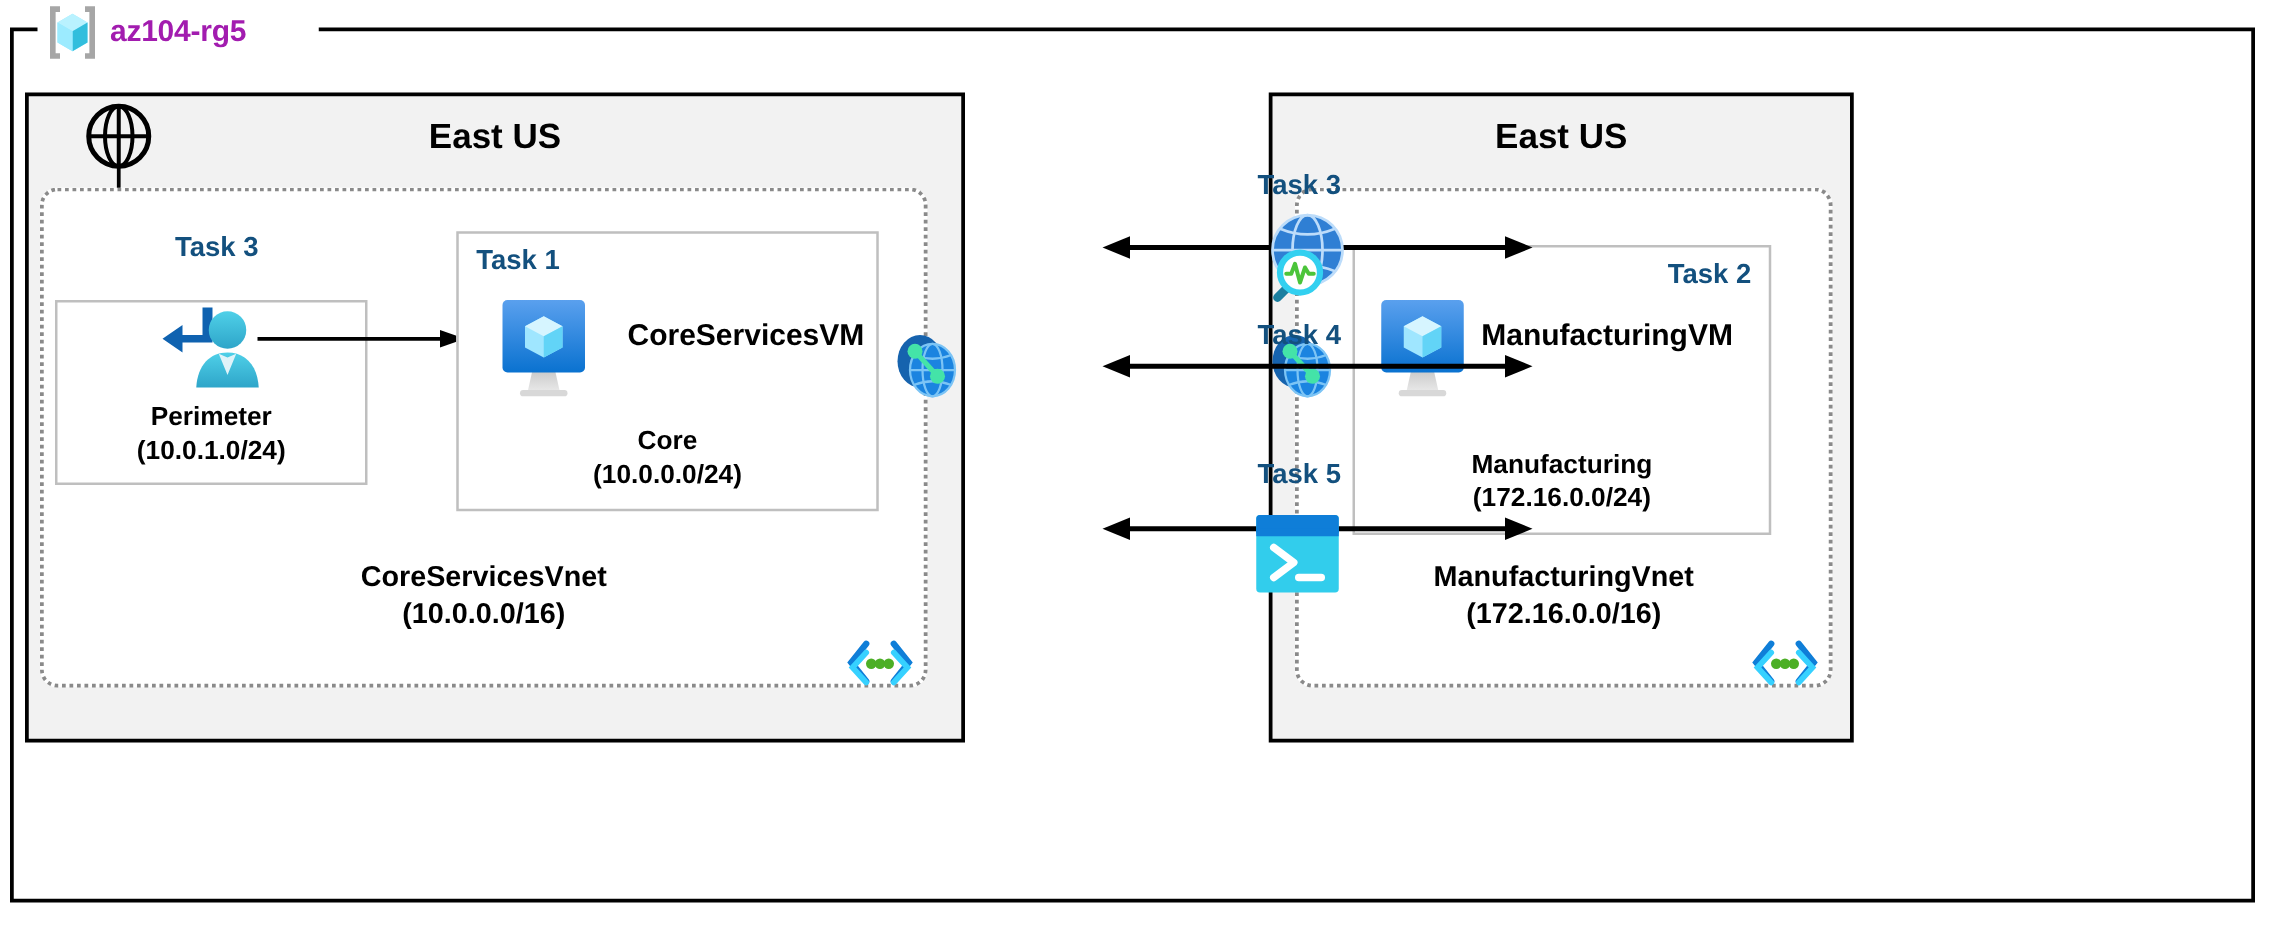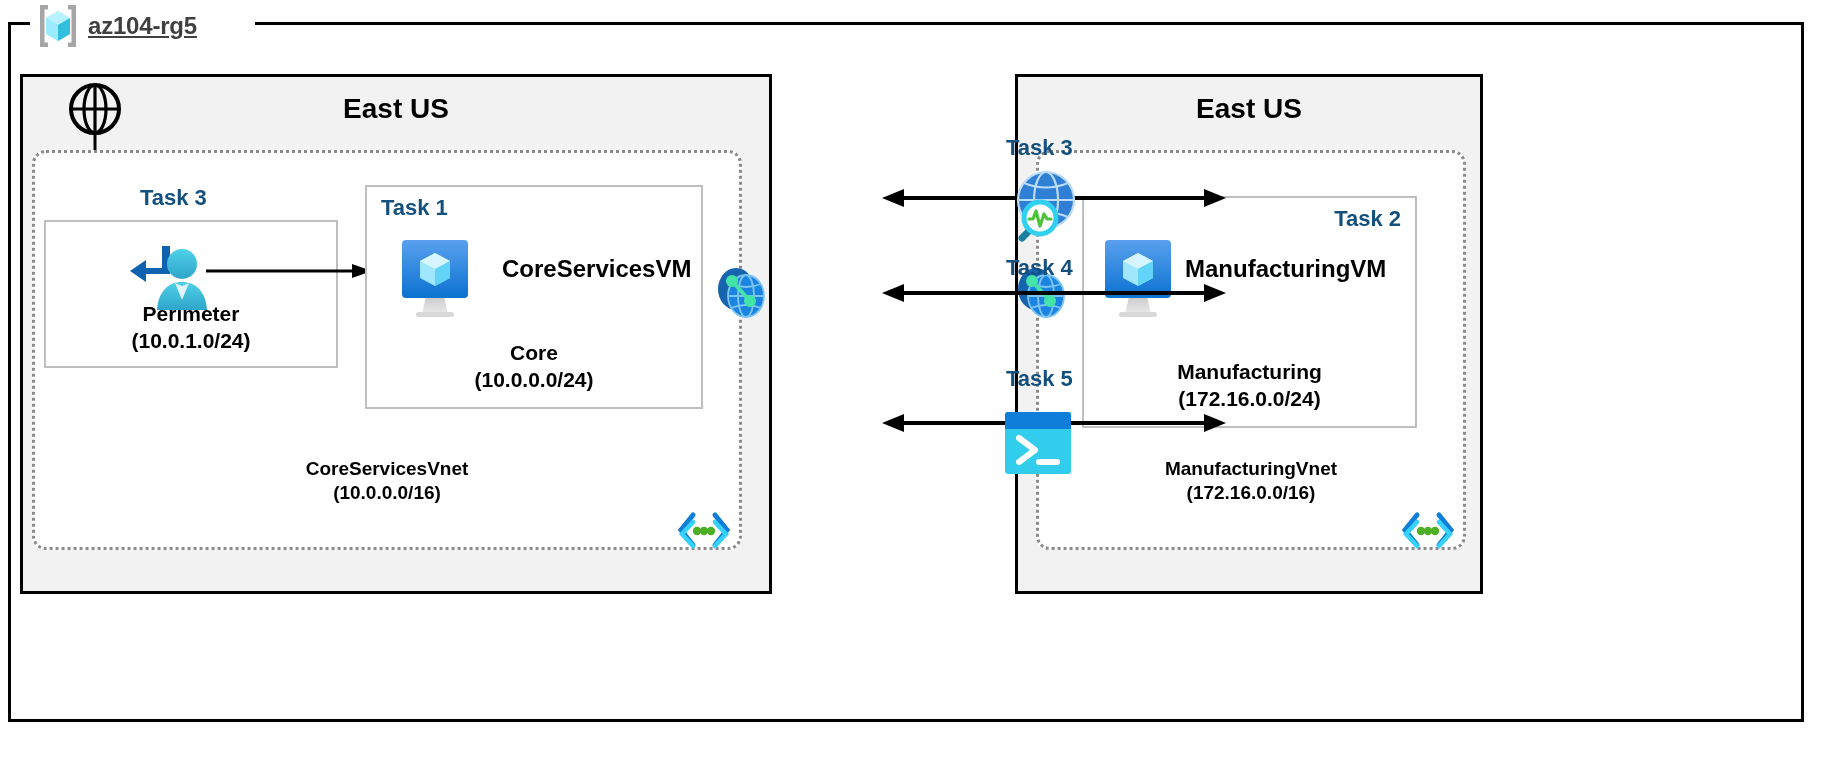--- a/index.html
+++ b/index.html
@@ -18,21 +18,21 @@
   }
   
   .rg-title-gap{
     position:absolute;left:30px;top:8px;width:225px;height:34px;background:#fff;
   }
   .rg-title{
     position:absolute;left:34px;top:6px;height:40px;
     display:flex;align-items:center;gap:6px;
   }
   .rg-title-text{
-    font-size:24px;font-weight:bold;letter-spacing:-.2px;color:#404040;white-space:nowrap;text-decoration:underline;
+    font-size:24px;font-weight:bold;letter-spacing:-.2px;color:#a21caf;white-space:nowrap;
   }
 
   
   .rg-icon{position:relative;width:48px;height:46px;flex:0 0 auto;}
   .rg-icon svg{display:block;}
 
   
   .region{
     position:absolute;background:#f2f2f2;border:3px solid #000;box-sizing:border-box;
   }
@@ -45,33 +45,33 @@
 
   
   .vnet{
     position:absolute;background:#ffffff;
     border:3px dotted #8a8a8a;border-radius:14px;box-sizing:border-box;
   }
   .vnet-left{left:32px;top:150px;width:710px;height:400px;}
   .vnet-right{left:1036px;top:150px;width:430px;height:400px;}
   .vnet-label{
     position:absolute;left:0;right:0;text-align:center;
-    font-size:19px;font-weight:bold;line-height:1.26;color:#000;
+    font-size:23px;font-weight:bold;line-height:1.26;color:#000;
   }
   .vnet-label-left{bottom:42px;}
   .vnet-label-right{bottom:42px;}
 
   
   .vnet-glyph{position:absolute;right:8px;bottom:-4px;width:54px;height:42px;}
 
   
   .subnet{
     position:absolute;background:#ffffff;border:2px solid #bfbfbf;box-sizing:border-box;
   }
-  .subnet-perimeter{left:44px;top:220px;width:294px;height:148px;}
+  .subnet-perimeter{left:44px;top:240px;width:250px;height:148px;}
   .subnet-core{left:365px;top:185px;width:338px;height:224px;}
   .subnet-manufacturing{left:1082px;top:196px;width:335px;height:232px;}
   .subnet-label{
     position:absolute;left:0;right:0;text-align:center;
     font-size:21px;font-weight:bold;line-height:1.26;color:#000;
   }
 
   
   .task{
     position:absolute;font-size:22px;font-weight:bold;color:#13507e;white-space:nowrap;

